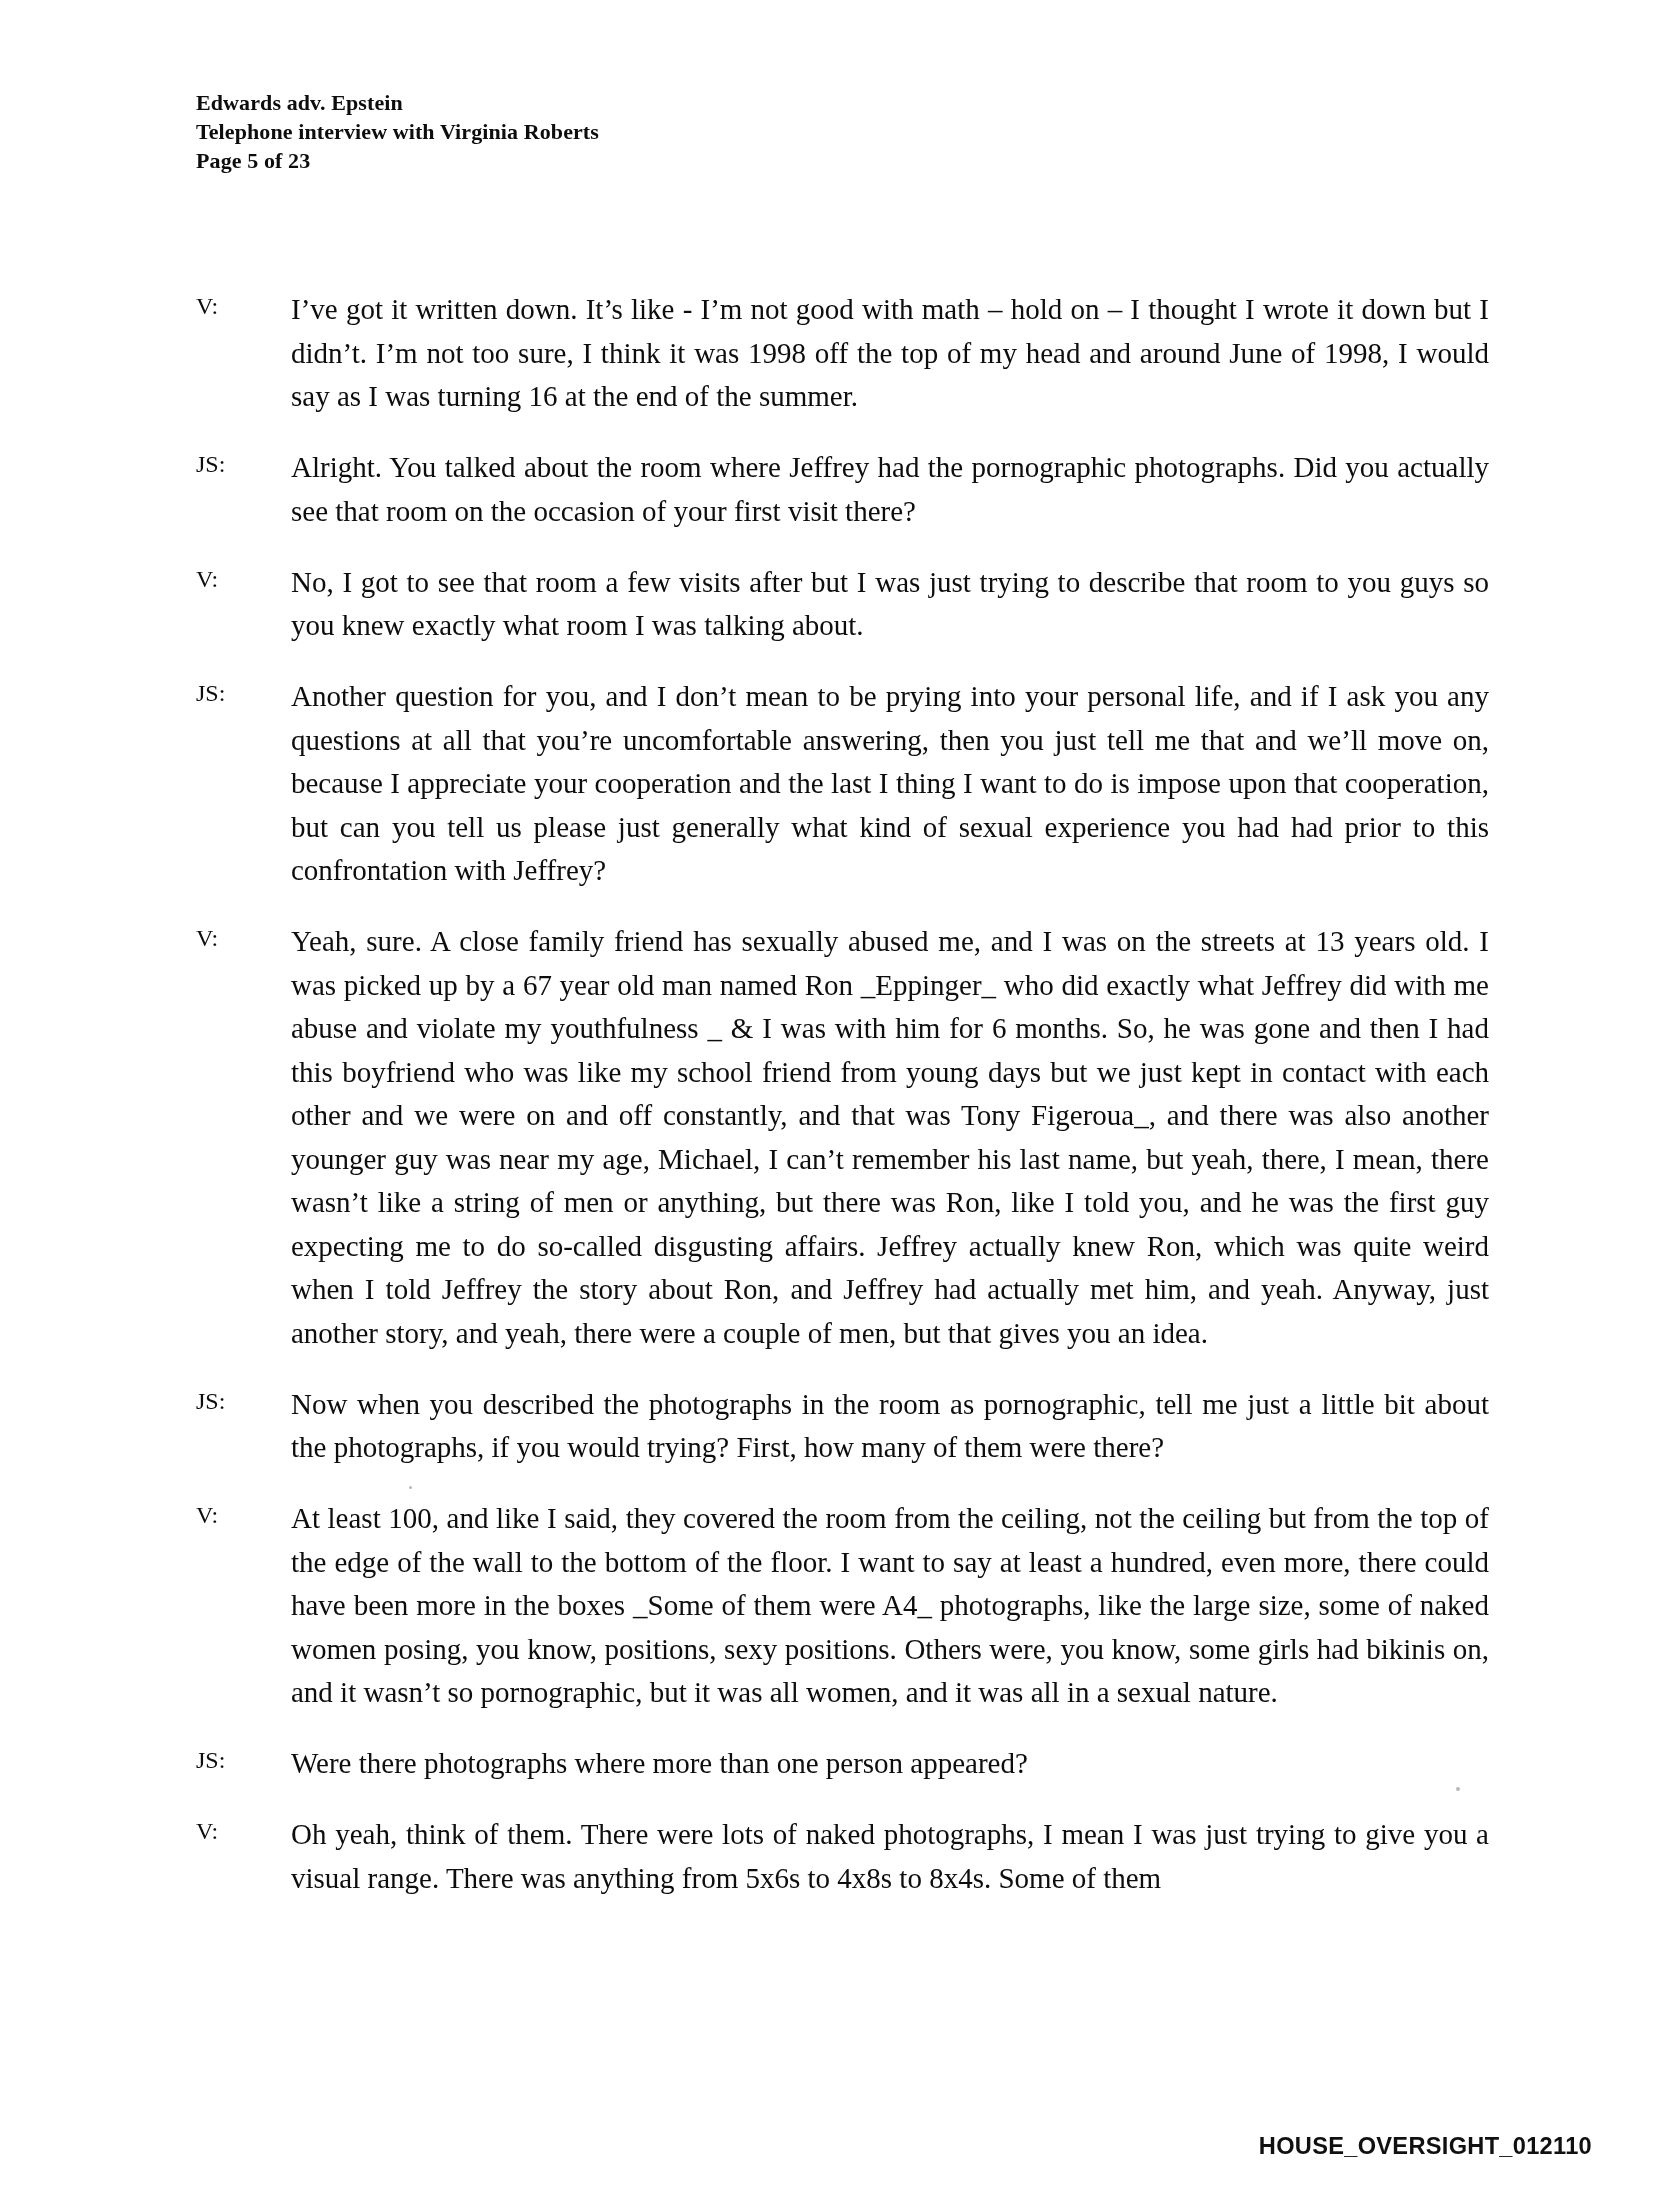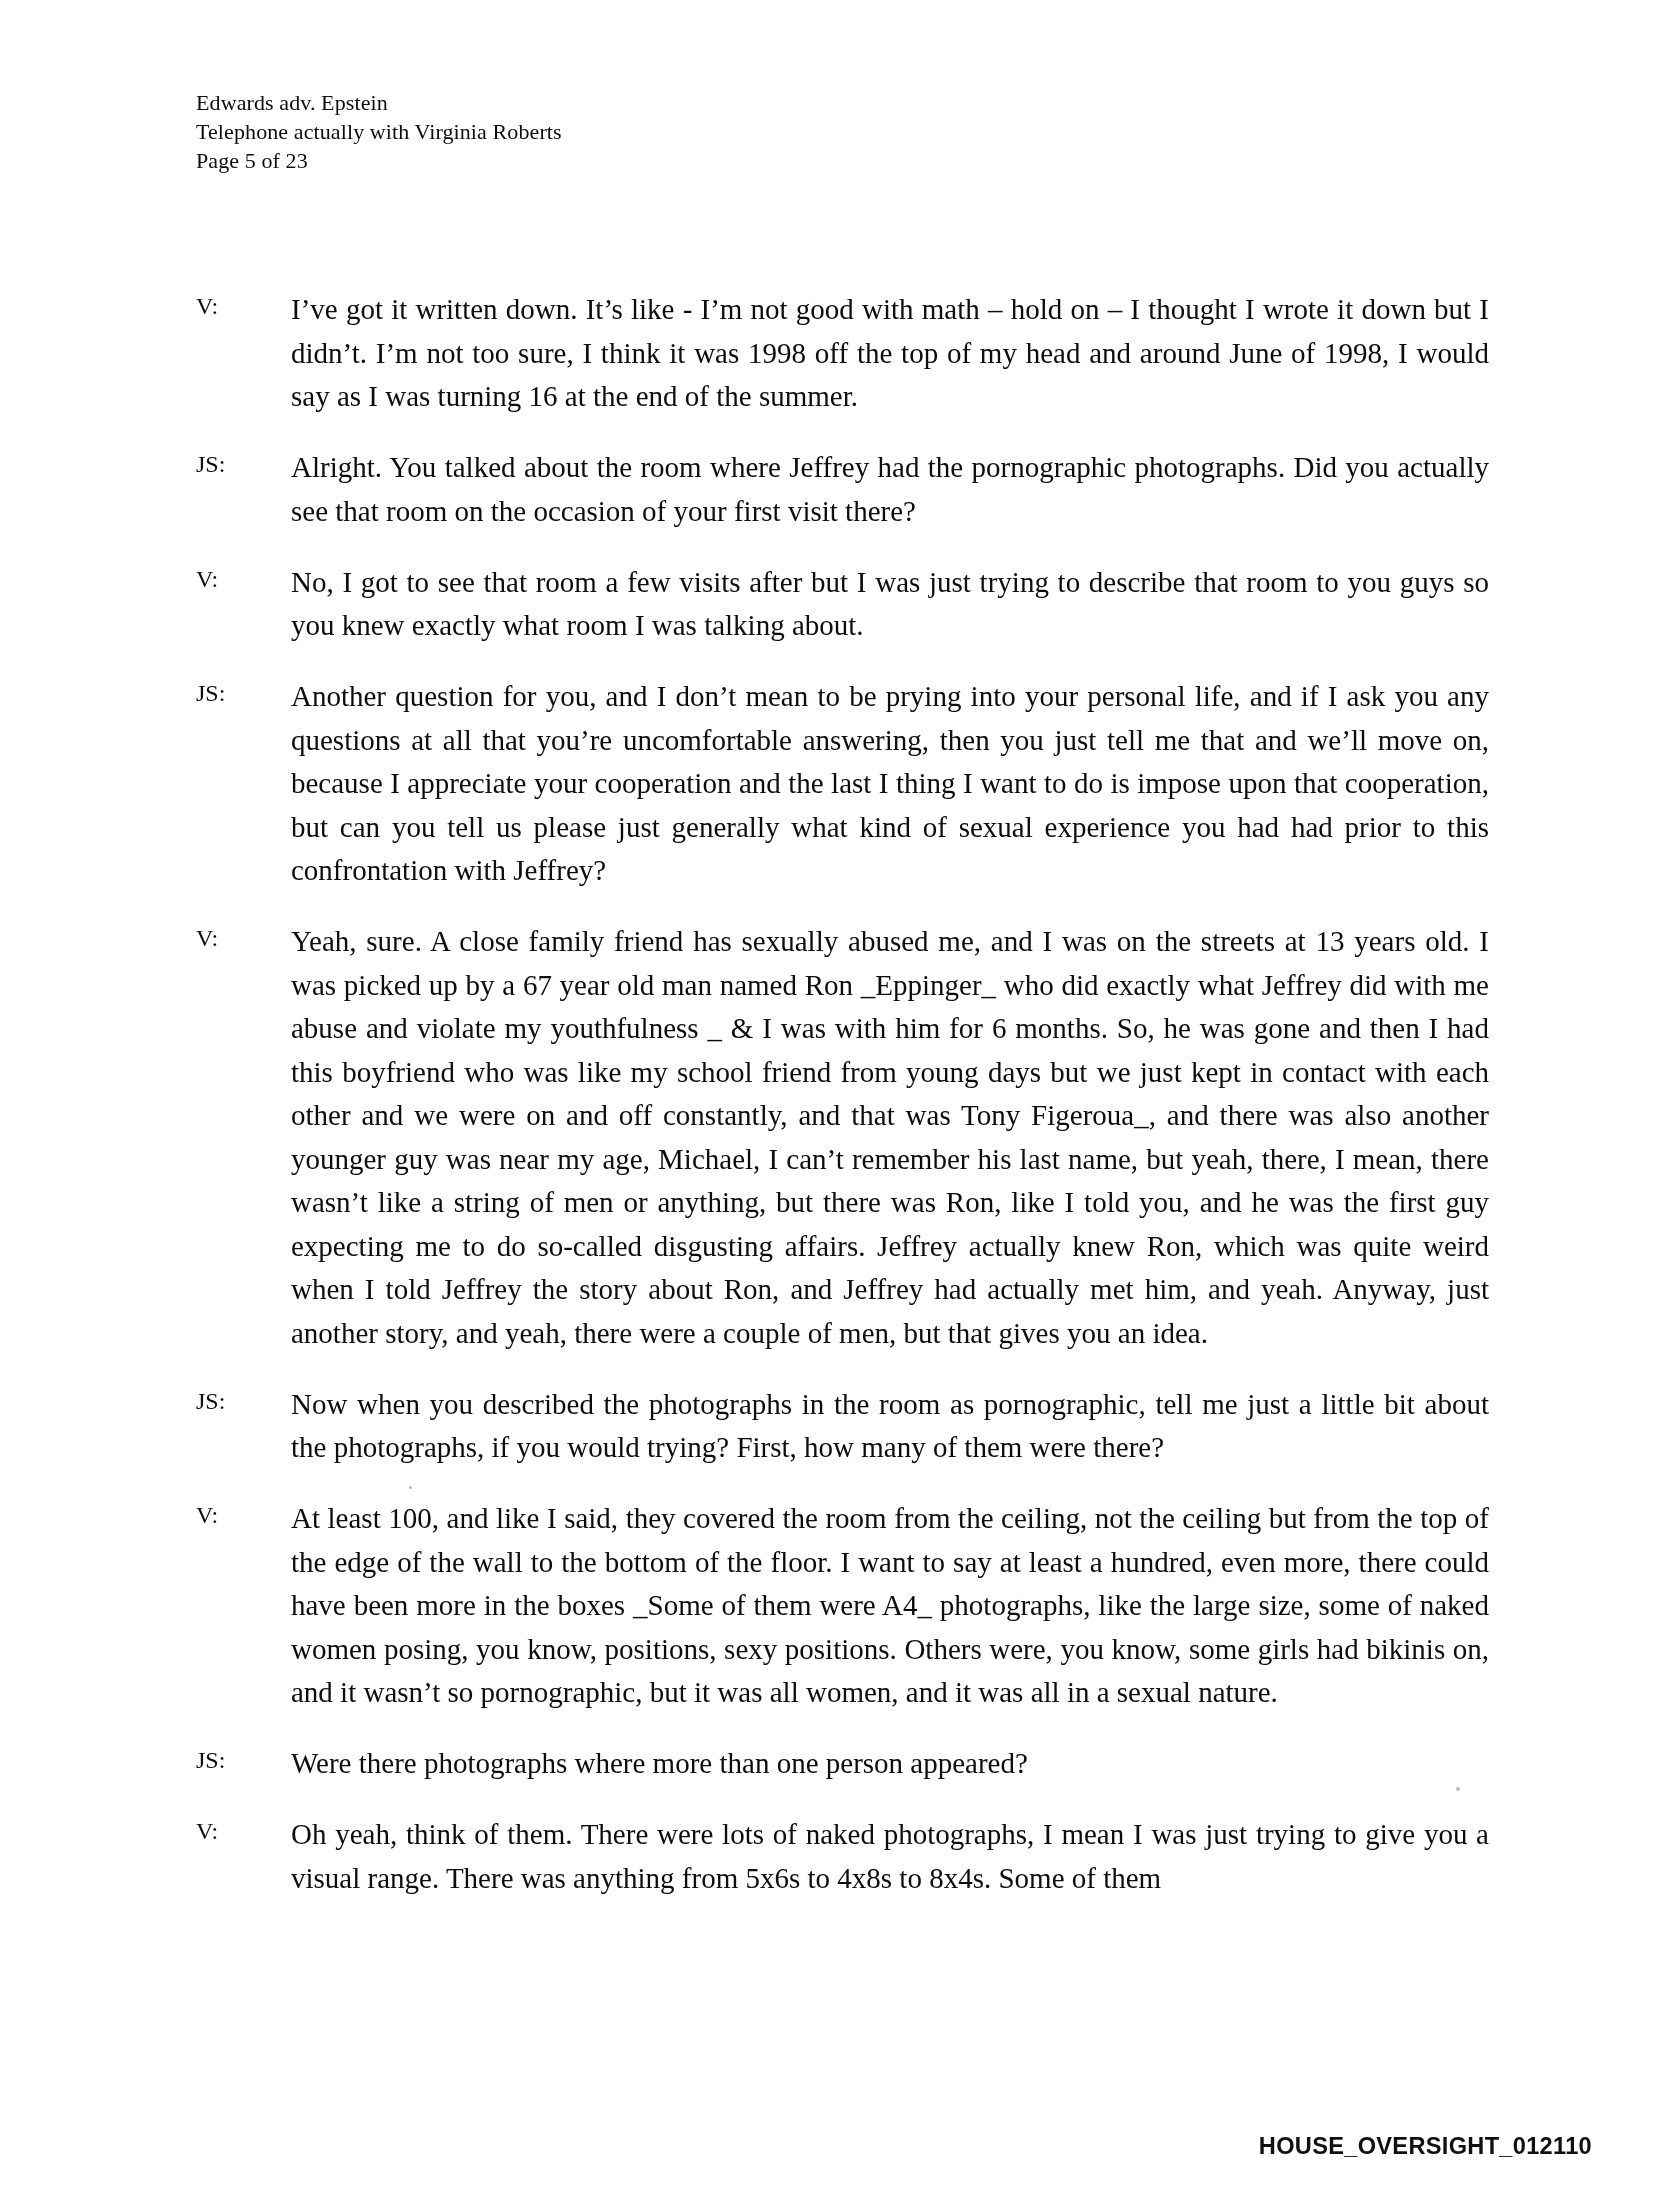--- a/index.html
+++ b/index.html
@@ -24,20 +24,21 @@
   .header {
     position: absolute;
     top: 88px;
     left: 196px;
     font-size: 22px;
     line-height: 1.32;
     letter-spacing: 0.1px;
   }
   .header div {
     white-space: nowrap;
+    font-weight: bold;
   }
   .body-block {
     position: absolute;
     top: 288px;
     left: 196px;
     width: 1293px;
   }
   .qa {
     display: flex;
     flex-direction: row;
@@ -74,21 +75,21 @@
     border-radius: 50%;
   }
 </style>
 </head>
 <body>
 
 <div class="page">
 
   <div class="header">
     <div>Edwards adv. Epstein</div>
-    <div>Telephone actually with Virginia Roberts</div>
+    <div>Telephone interview with Virginia Roberts</div>
     <div>Page 5 of 23</div>
   </div>
 
   <div class="body-block">
 
     <div class="qa">
       <div class="speaker">V:</div>
       <div class="utterance">I’ve got it written down.  It’s like  - I’m not good with math – hold on – I thought I wrote it down but I didn’t.  I’m not too sure, I think it was 1998 off the top of my head and around June of 1998, I would say as I was turning 16 at the end of the summer.</div>
     </div>
 

